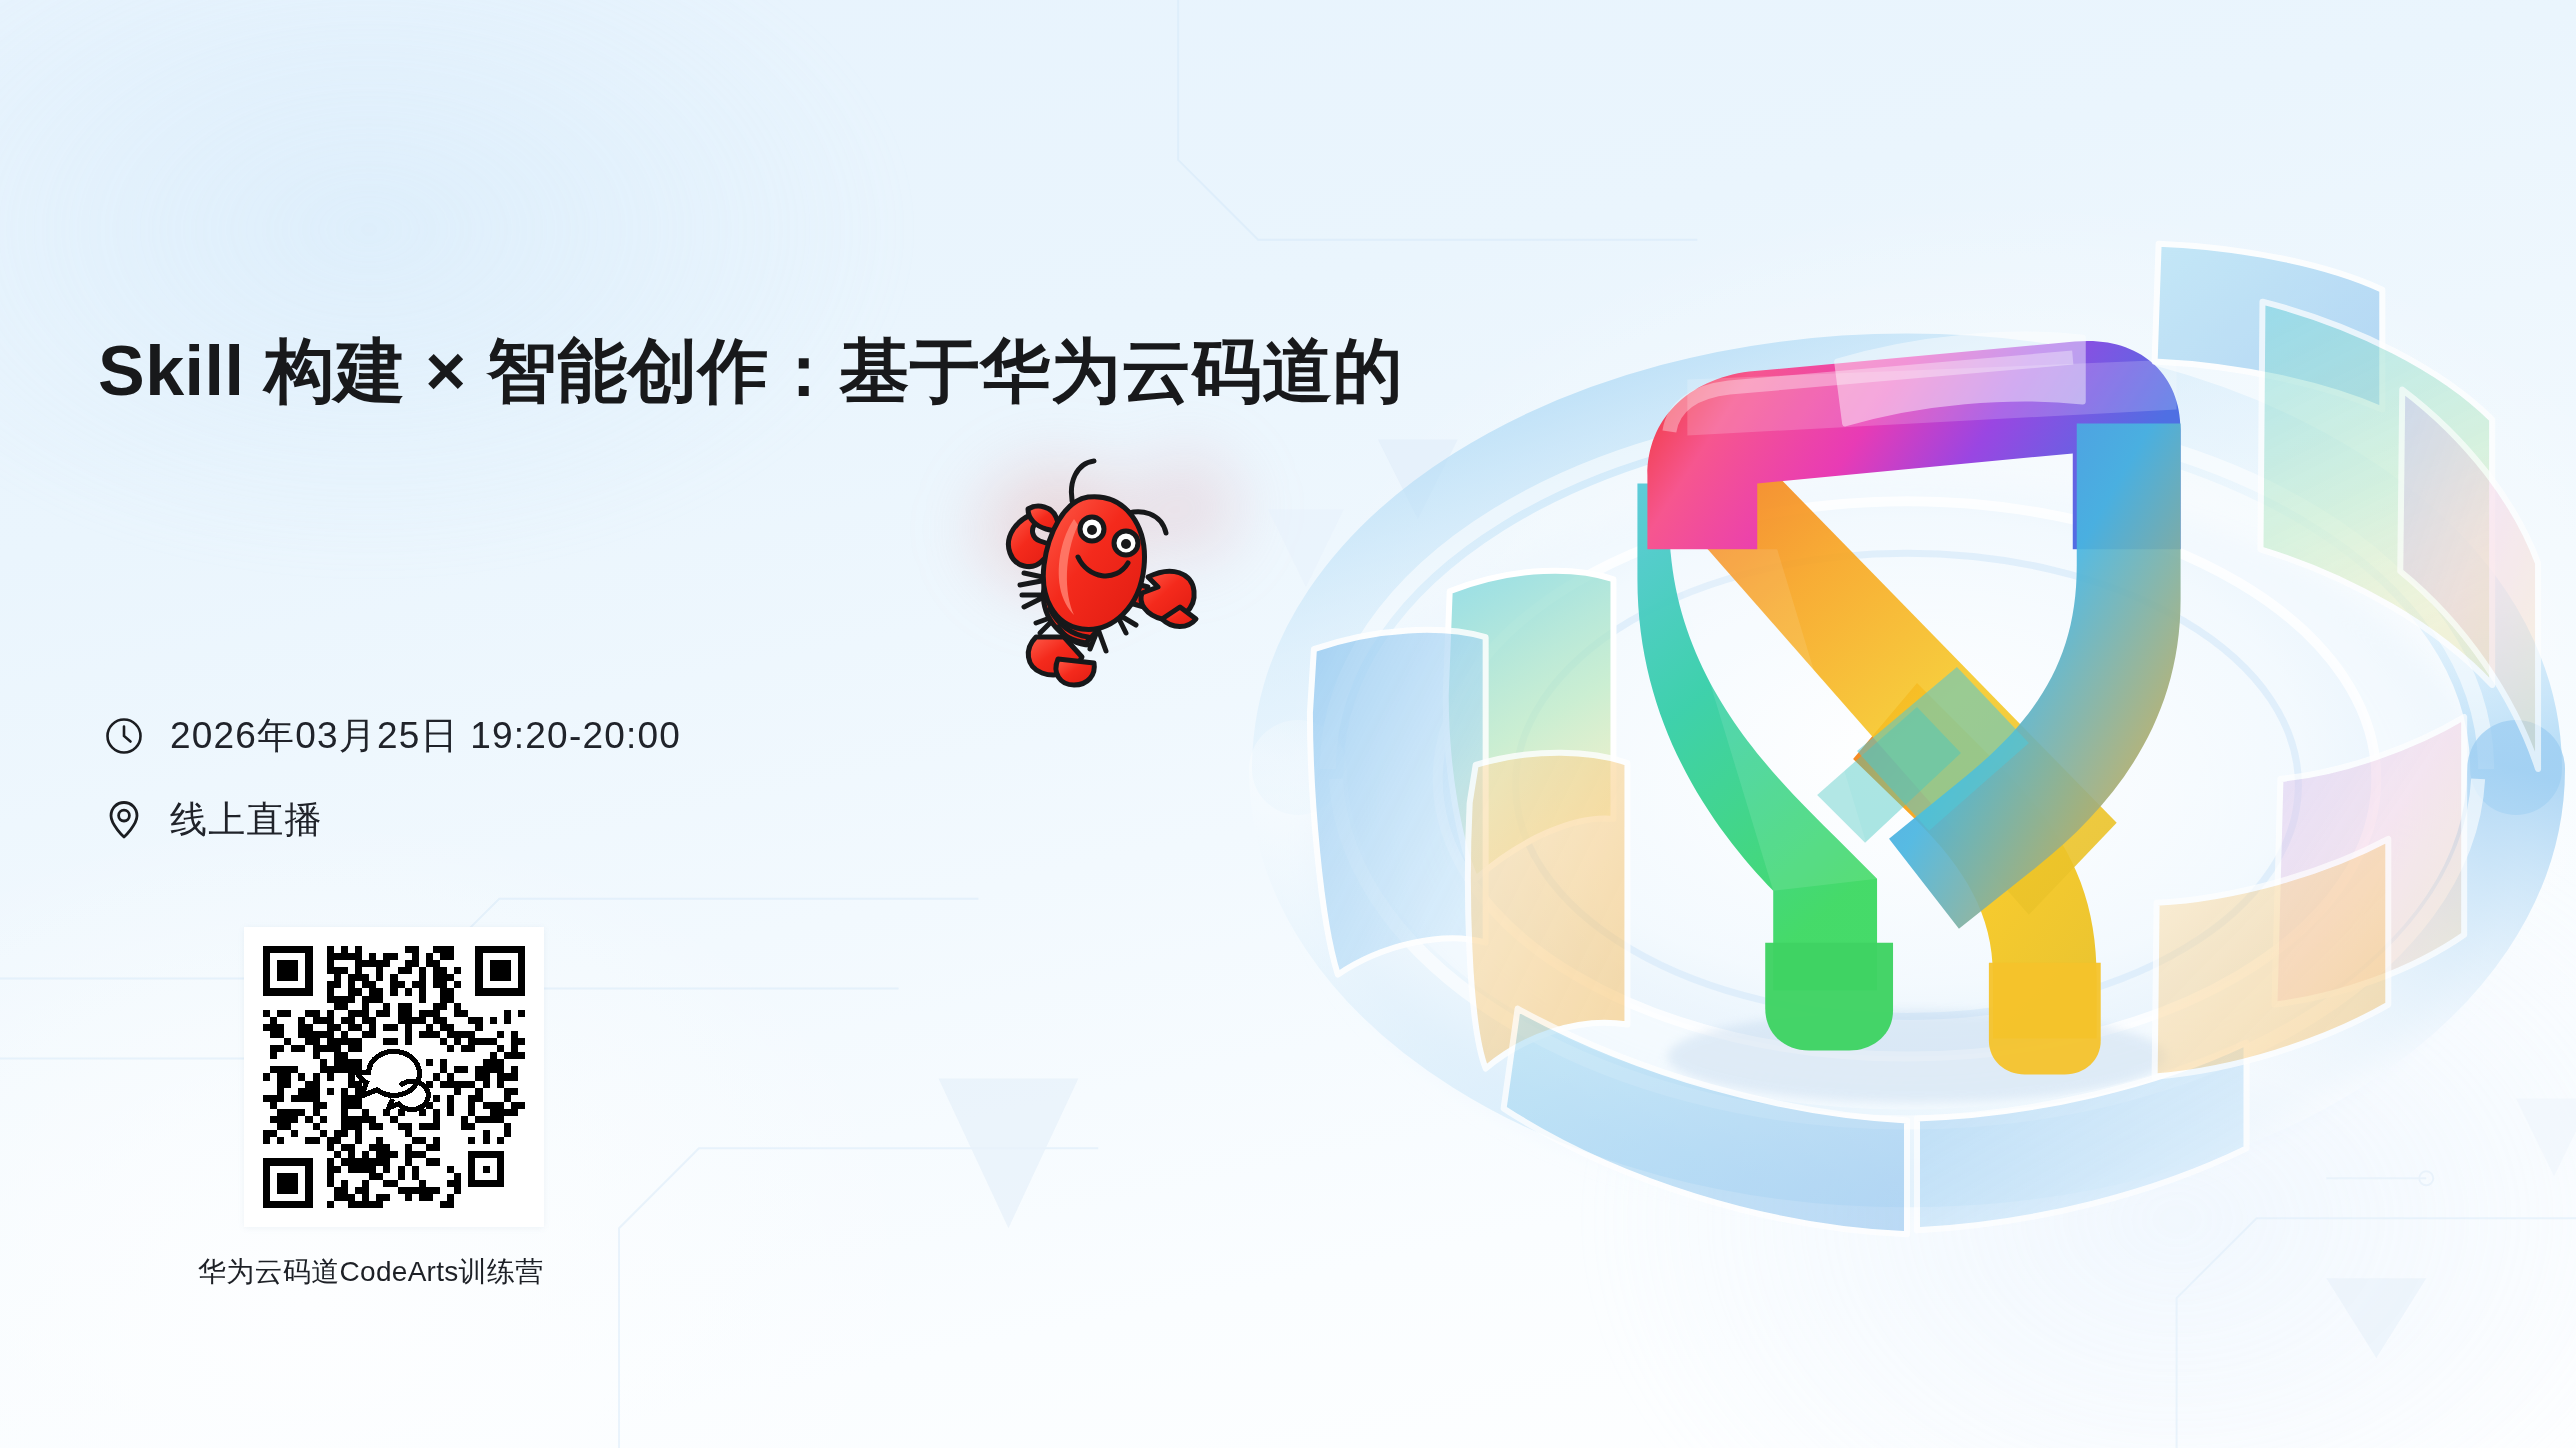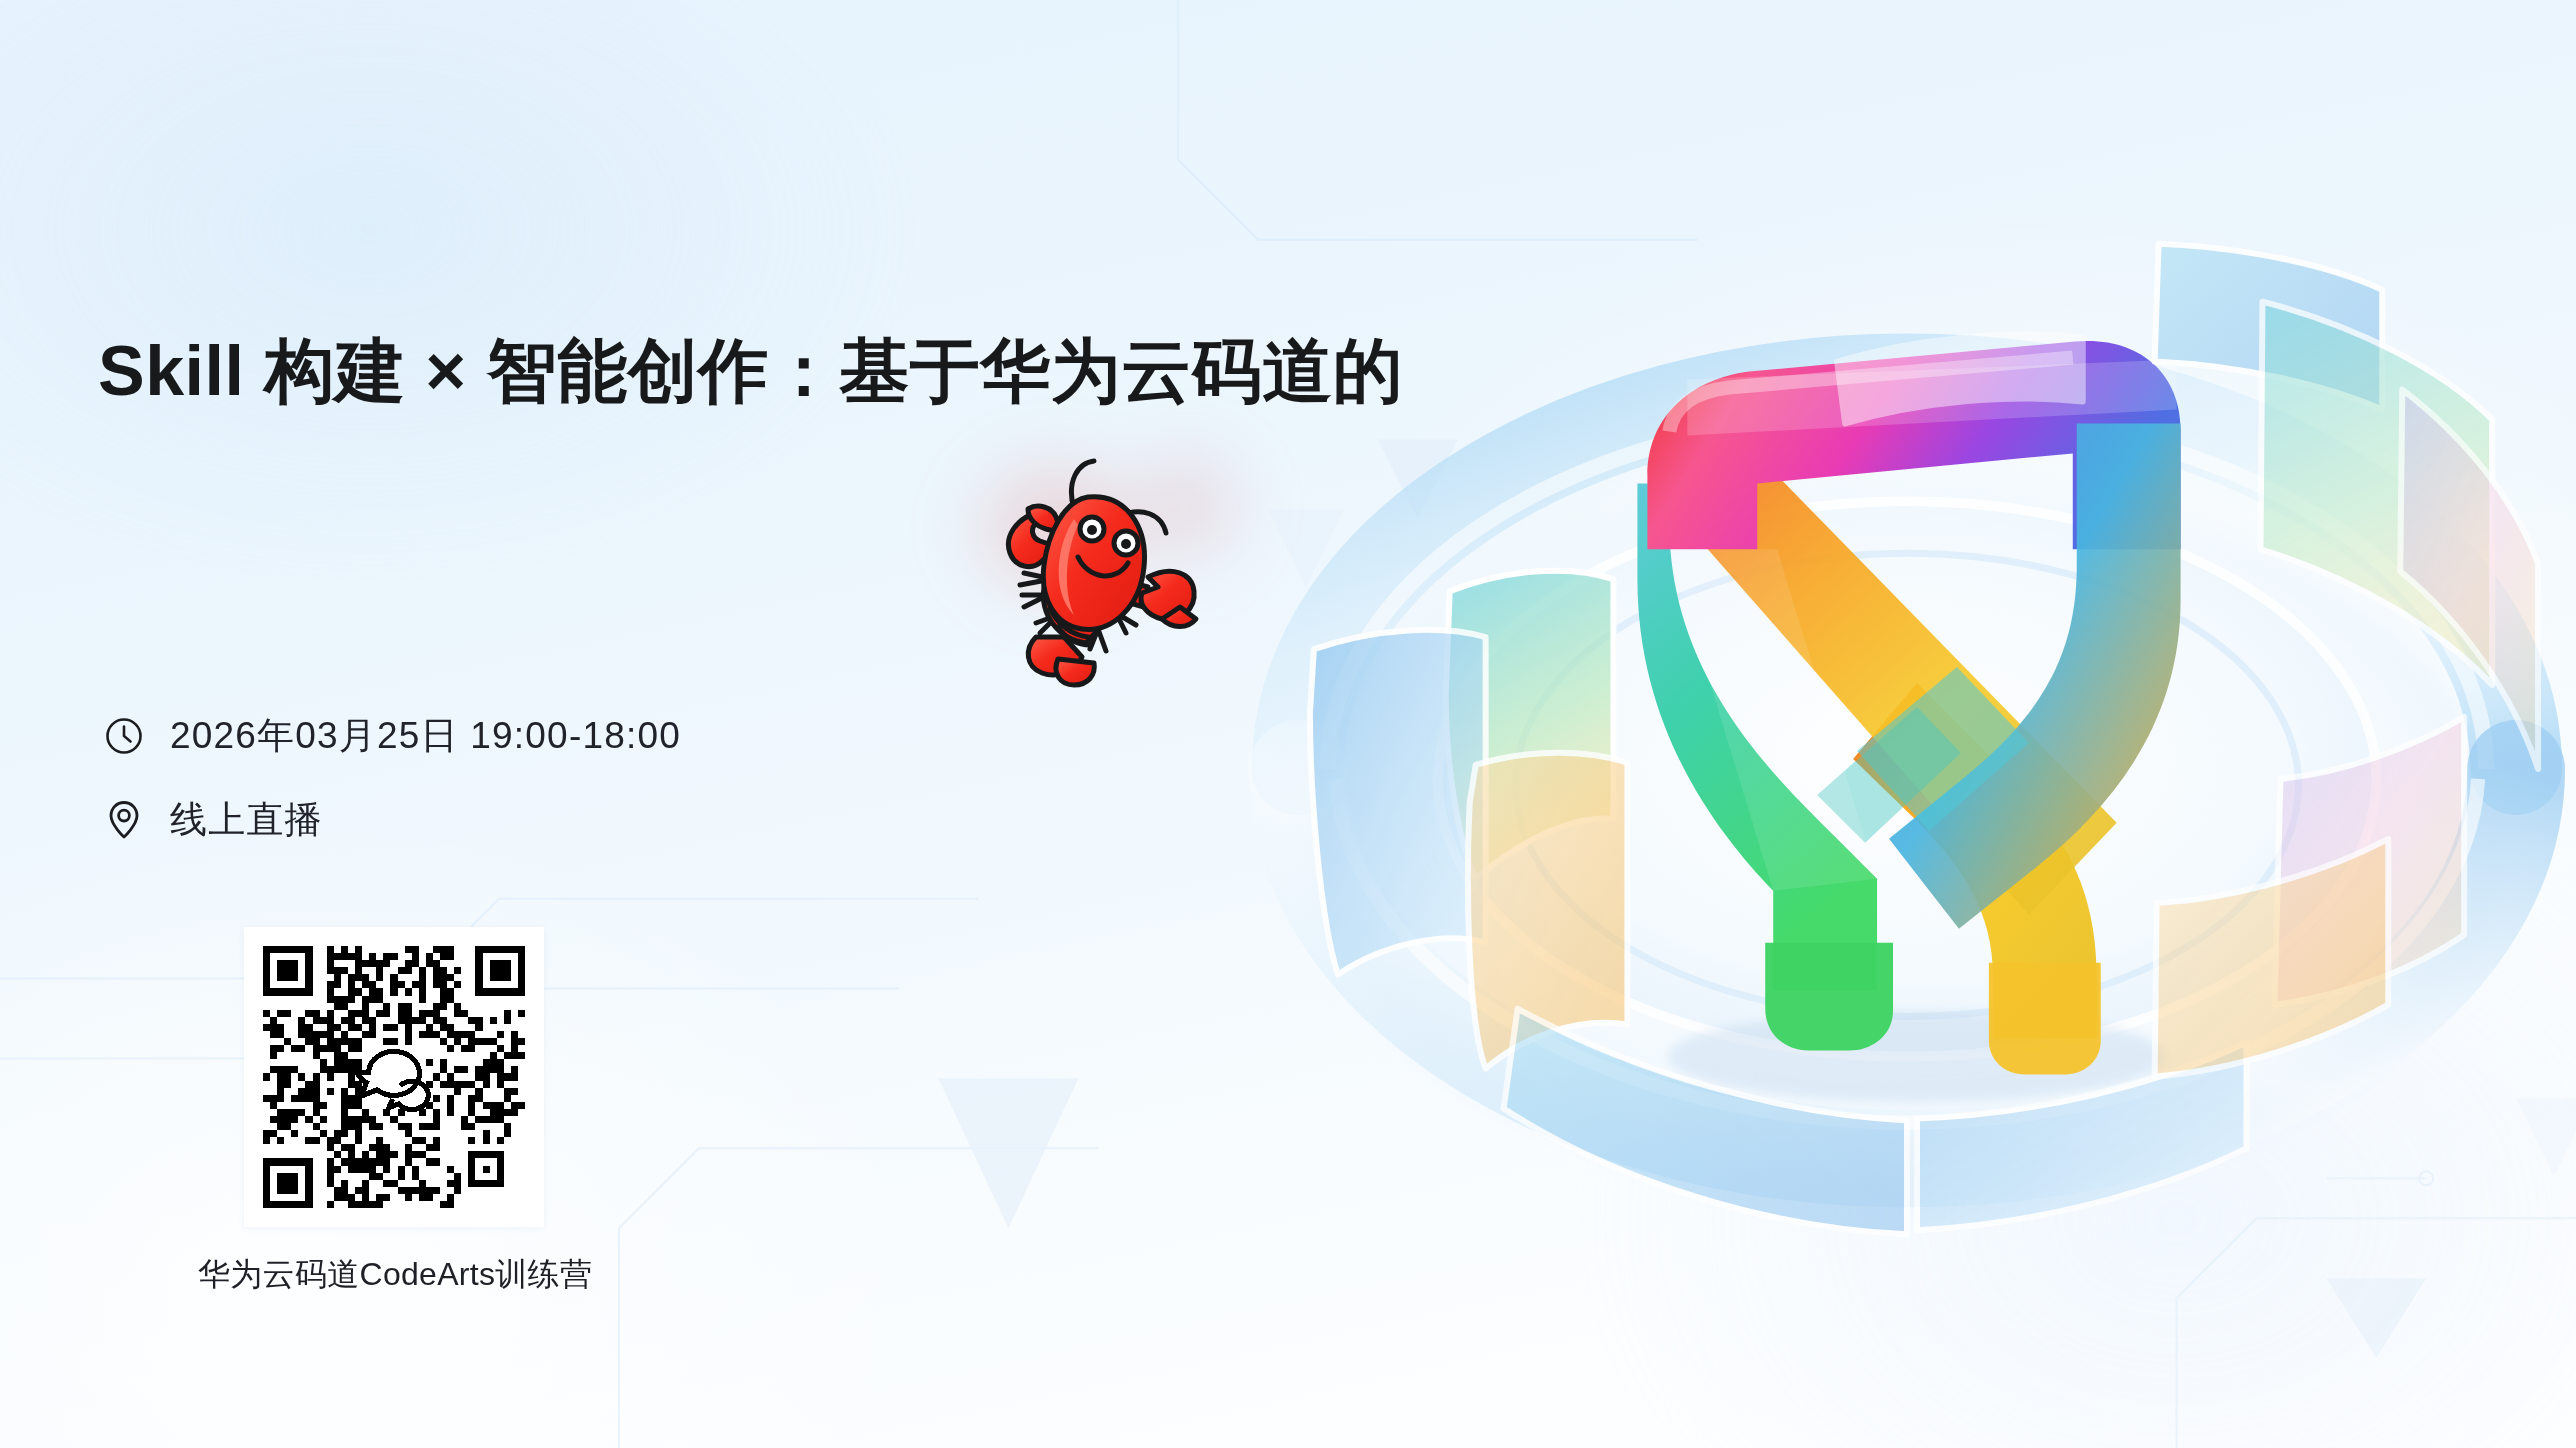--- a/index.html
+++ b/index.html
@@ -50,22 +50,22 @@
 
   
   .qr-block{position:absolute;left:146px;top:927px;}
   .qr-card{
     width:300px;height:300px;background:#fff;padding:0;
     display:flex;align-items:center;justify-content:center;
     box-shadow:0 1px 6px rgba(120,150,180,.10);
   }
   .qr-canvas{display:block;}
   .qr-caption{
-    margin-top:26px;width:389px;text-align:right;margin-left:-46px;
-    font-size:32px;color:#1d2026;letter-spacing:0.3px;white-space:nowrap;
+    margin-top:26px;width:389px;text-align:left;margin-left:-46px;
+    font-size:28px;color:#1d2026;letter-spacing:0.3px;white-space:nowrap;
   }
 
   
   .mascot-blur{
     position:absolute;left:899px;top:394px;width:399px;height:270px;
     background:
       radial-gradient(closest-side at 40% 50%, rgba(226,150,150,.42), rgba(226,150,150,0) 70%),
       radial-gradient(closest-side at 72% 42%, rgba(222,160,170,.33), rgba(222,160,170,0) 72%);
     filter:blur(26px);pointer-events:none;
   }
@@ -115,21 +115,21 @@
 
     <div class="meta">
 
       <div class="meta-row">
         <span class="meta-ico">
           <svg width="44" height="44" viewBox="0 0 44 44" fill="none" stroke="#1b1d21" stroke-width="2.6" stroke-linecap="round">
             <circle cx="22" cy="22" r="16.5"></circle>
             <path d="M22 12.5 V22 L28.5 27.5"></path>
           </svg>
         </span>
-        <span class="meta-txt">2026年03月25日  19:00-18:00</span>
+        <span class="meta-txt">2026年03月25日  19:20-20:00</span>
       </div>
 
       <div class="meta-row">
         <span class="meta-ico">
           <svg width="44" height="44" viewBox="0 0 44 44" fill="none" stroke="#1b1d21" stroke-width="2.8" stroke-linejoin="round">
             <path d="M22 39c0 0 13-12.2 13-21.2C35 10.2 29.2 4.5 22 4.5S9 10.2 9 17.8C9 26.8 22 39 22 39z"></path>
             <circle cx="22" cy="17.6" r="5.4"></circle>
           </svg>
         </span>
         <span class="meta-txt">线上直播</span>

